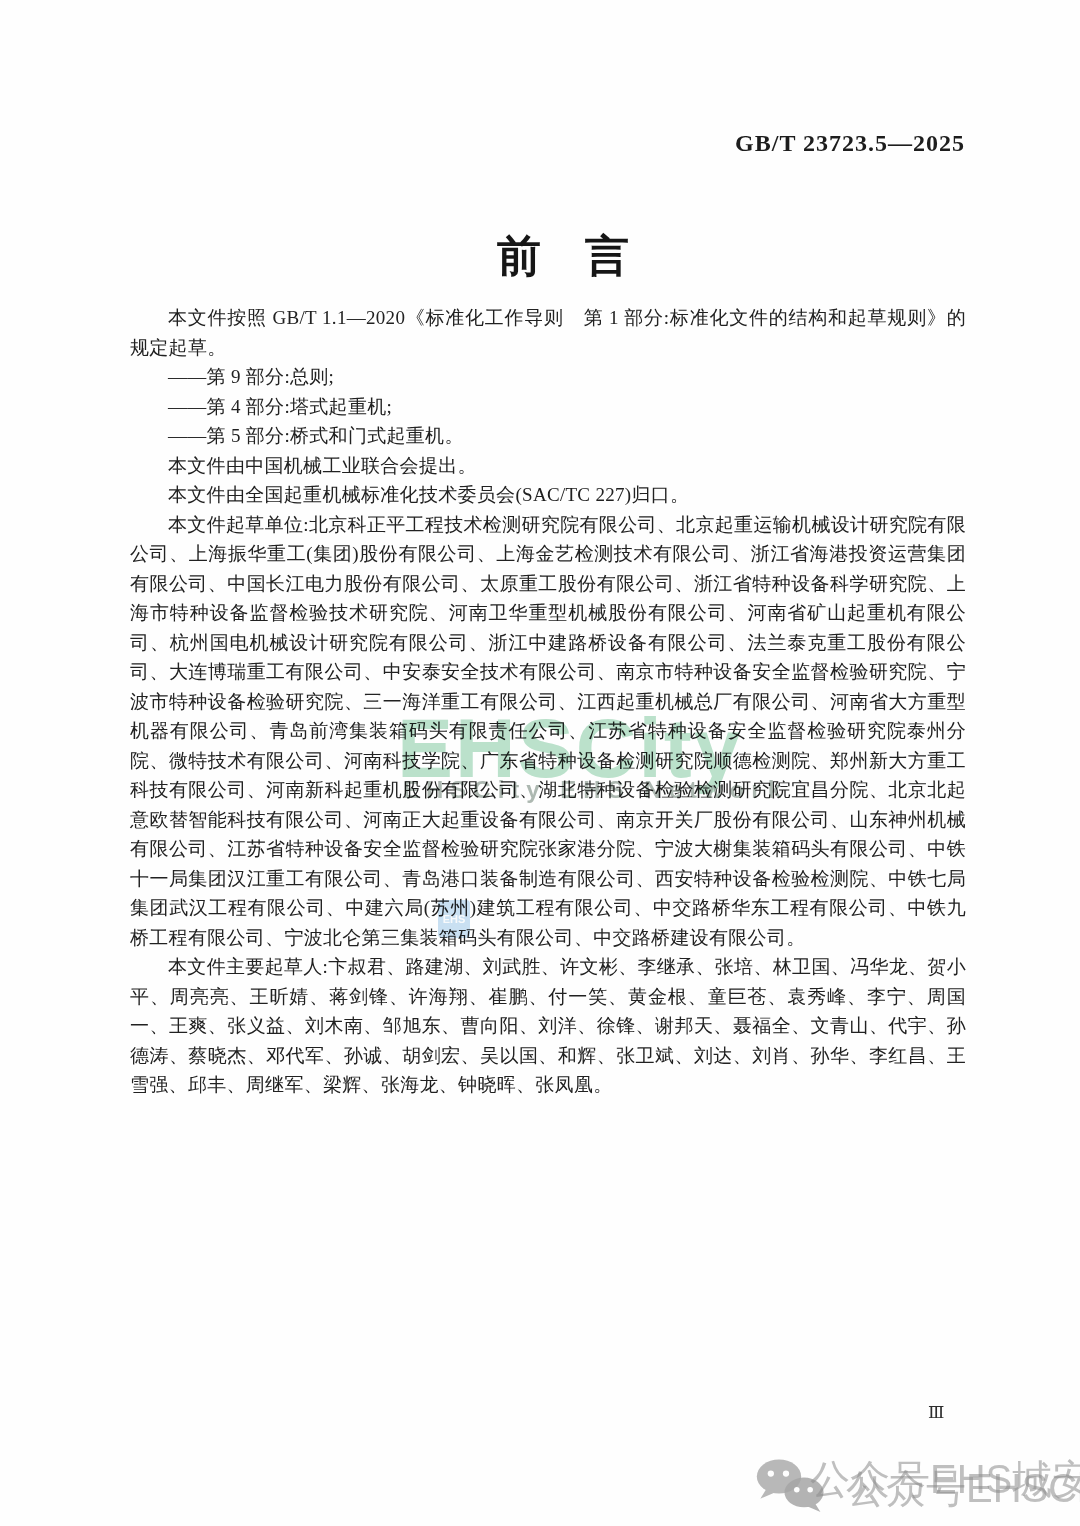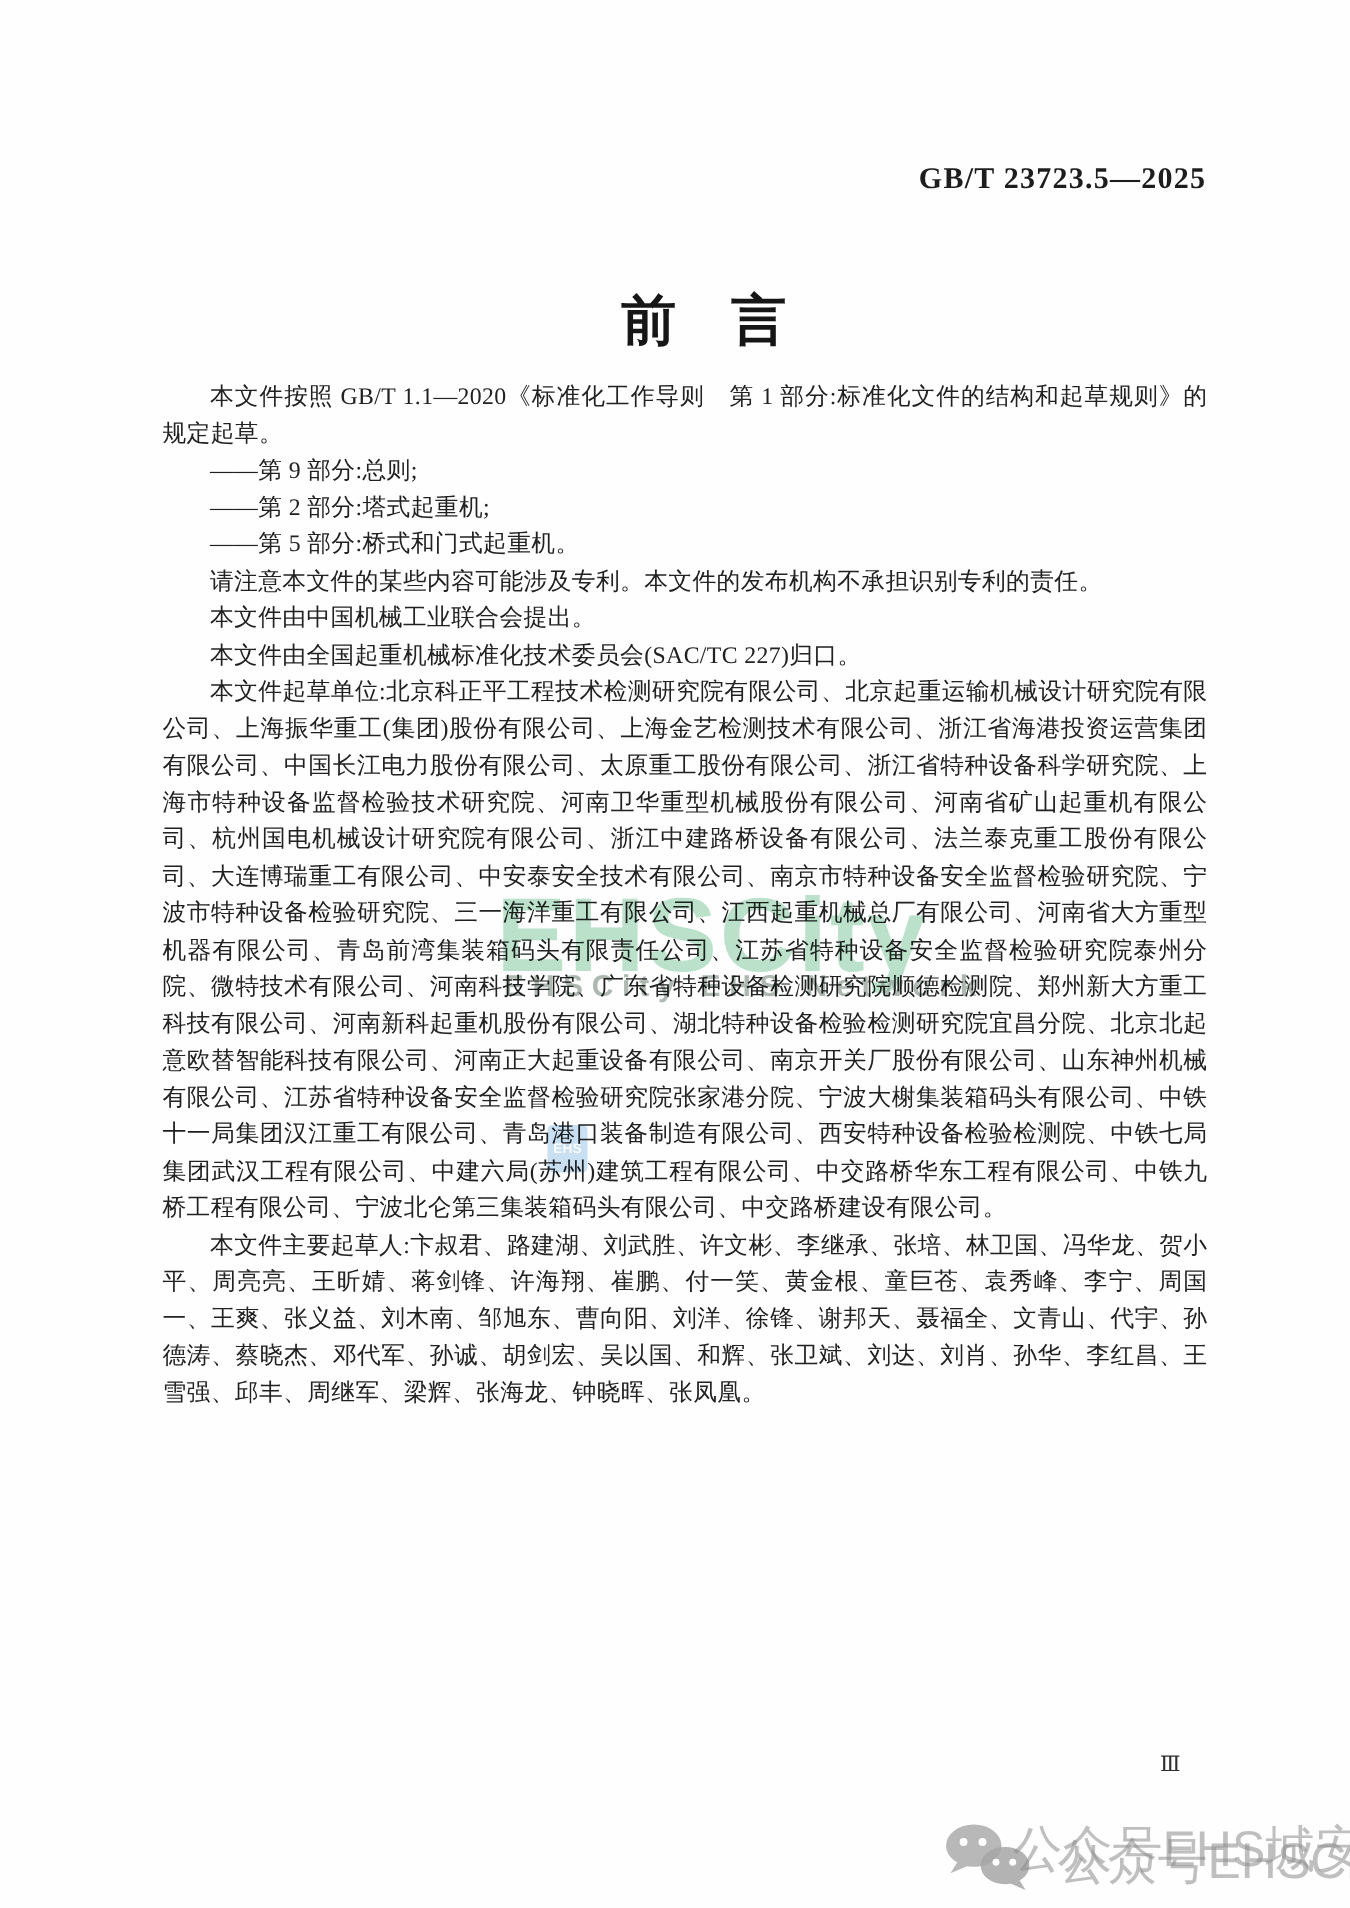--- a/index.html
+++ b/index.html
@@ -90,23 +90,22 @@
 
 <div class="page">
 
   <div class="std-number">GB/T 23723.5—2025</div>
 
   <h1 class="fw-title">前　言</h1>
 
   <div class="content">
     <p>本文件按照 GB/T 1.1—2020《标准化工作导则　第 1 部分:标准化文件的结构和起草规则》的规定起草。</p>
     <p>——第 9 部分:总则;</p>
-    <p>——第 2 部分:塔式起重机;</p>
+    <p>——第 4 部分:塔式起重机;</p>
     <p>——第 5 部分:桥式和门式起重机。</p>
-    <p>请注意本文件的某些内容可能涉及专利。本文件的发布机构不承担识别专利的责任。</p>
     <p>本文件由中国机械工业联合会提出。</p>
     <p>本文件由全国起重机械标准化技术委员会(SAC/TC 227)归口。</p>
     <p>本文件起草单位:北京科正平工程技术检测研究院有限公司、北京起重运输机械设计研究院有限公司、上海振华重工(集团)股份有限公司、上海金艺检测技术有限公司、浙江省海港投资运营集团有限公司、中国长江电力股份有限公司、太原重工股份有限公司、浙江省特种设备科学研究院、上海市特种设备监督检验技术研究院、河南卫华重型机械股份有限公司、河南省矿山起重机有限公司、杭州国电机械设计研究院有限公司、浙江中建路桥设备有限公司、法兰泰克重工股份有限公司、大连博瑞重工有限公司、中安泰安全技术有限公司、南京市特种设备安全监督检验研究院、宁波市特种设备检验研究院、三一海洋重工有限公司、江西起重机械总厂有限公司、河南省大方重型机器有限公司、青岛前湾集装箱码头有限责任公司、江苏省特种设备安全监督检验研究院泰州分院、微特技术有限公司、河南科技学院、广东省特种设备检测研究院顺德检测院、郑州新大方重工科技有限公司、河南新科起重机股份有限公司、湖北特种设备检验检测研究院宜昌分院、北京北起意欧替智能科技有限公司、河南正大起重设备有限公司、南京开关厂股份有限公司、山东神州机械有限公司、江苏省特种设备安全监督检验研究院张家港分院、宁波大榭集装箱码头有限公司、中铁十一局集团汉江重工有限公司、青岛港口装备制造有限公司、西安特种设备检验检测院、中铁七局集团武汉工程有限公司、中建六局(苏州)建筑工程有限公司、中交路桥华东工程有限公司、中铁九桥工程有限公司、宁波北仑第三集装箱码头有限公司、中交路桥建设有限公司。</p>
     <p>本文件主要起草人:卞叔君、路建湖、刘武胜、许文彬、李继承、张培、林卫国、冯华龙、贺小平、周亮亮、王昕婧、蒋剑锋、许海翔、崔鹏、付一笑、黄金根、童巨苍、袁秀峰、李宁、周国一、王爽、张义益、刘木南、邹旭东、曹向阳、刘洋、徐锋、谢邦天、聂福全、文青山、代宇、孙德涛、蔡晓杰、邓代军、孙诚、胡剑宏、吴以国、和辉、张卫斌、刘达、刘肖、孙华、李红昌、王雪强、邱丰、周继军、梁辉、张海龙、钟晓晖、张凤凰。</p>
   </div>
 
   <div class="wm-ehscity">
     <div class="wm-brand">EHSCity</div>
     <div class="wm-sub">EHSCity EHS Network</div>
   </div>

